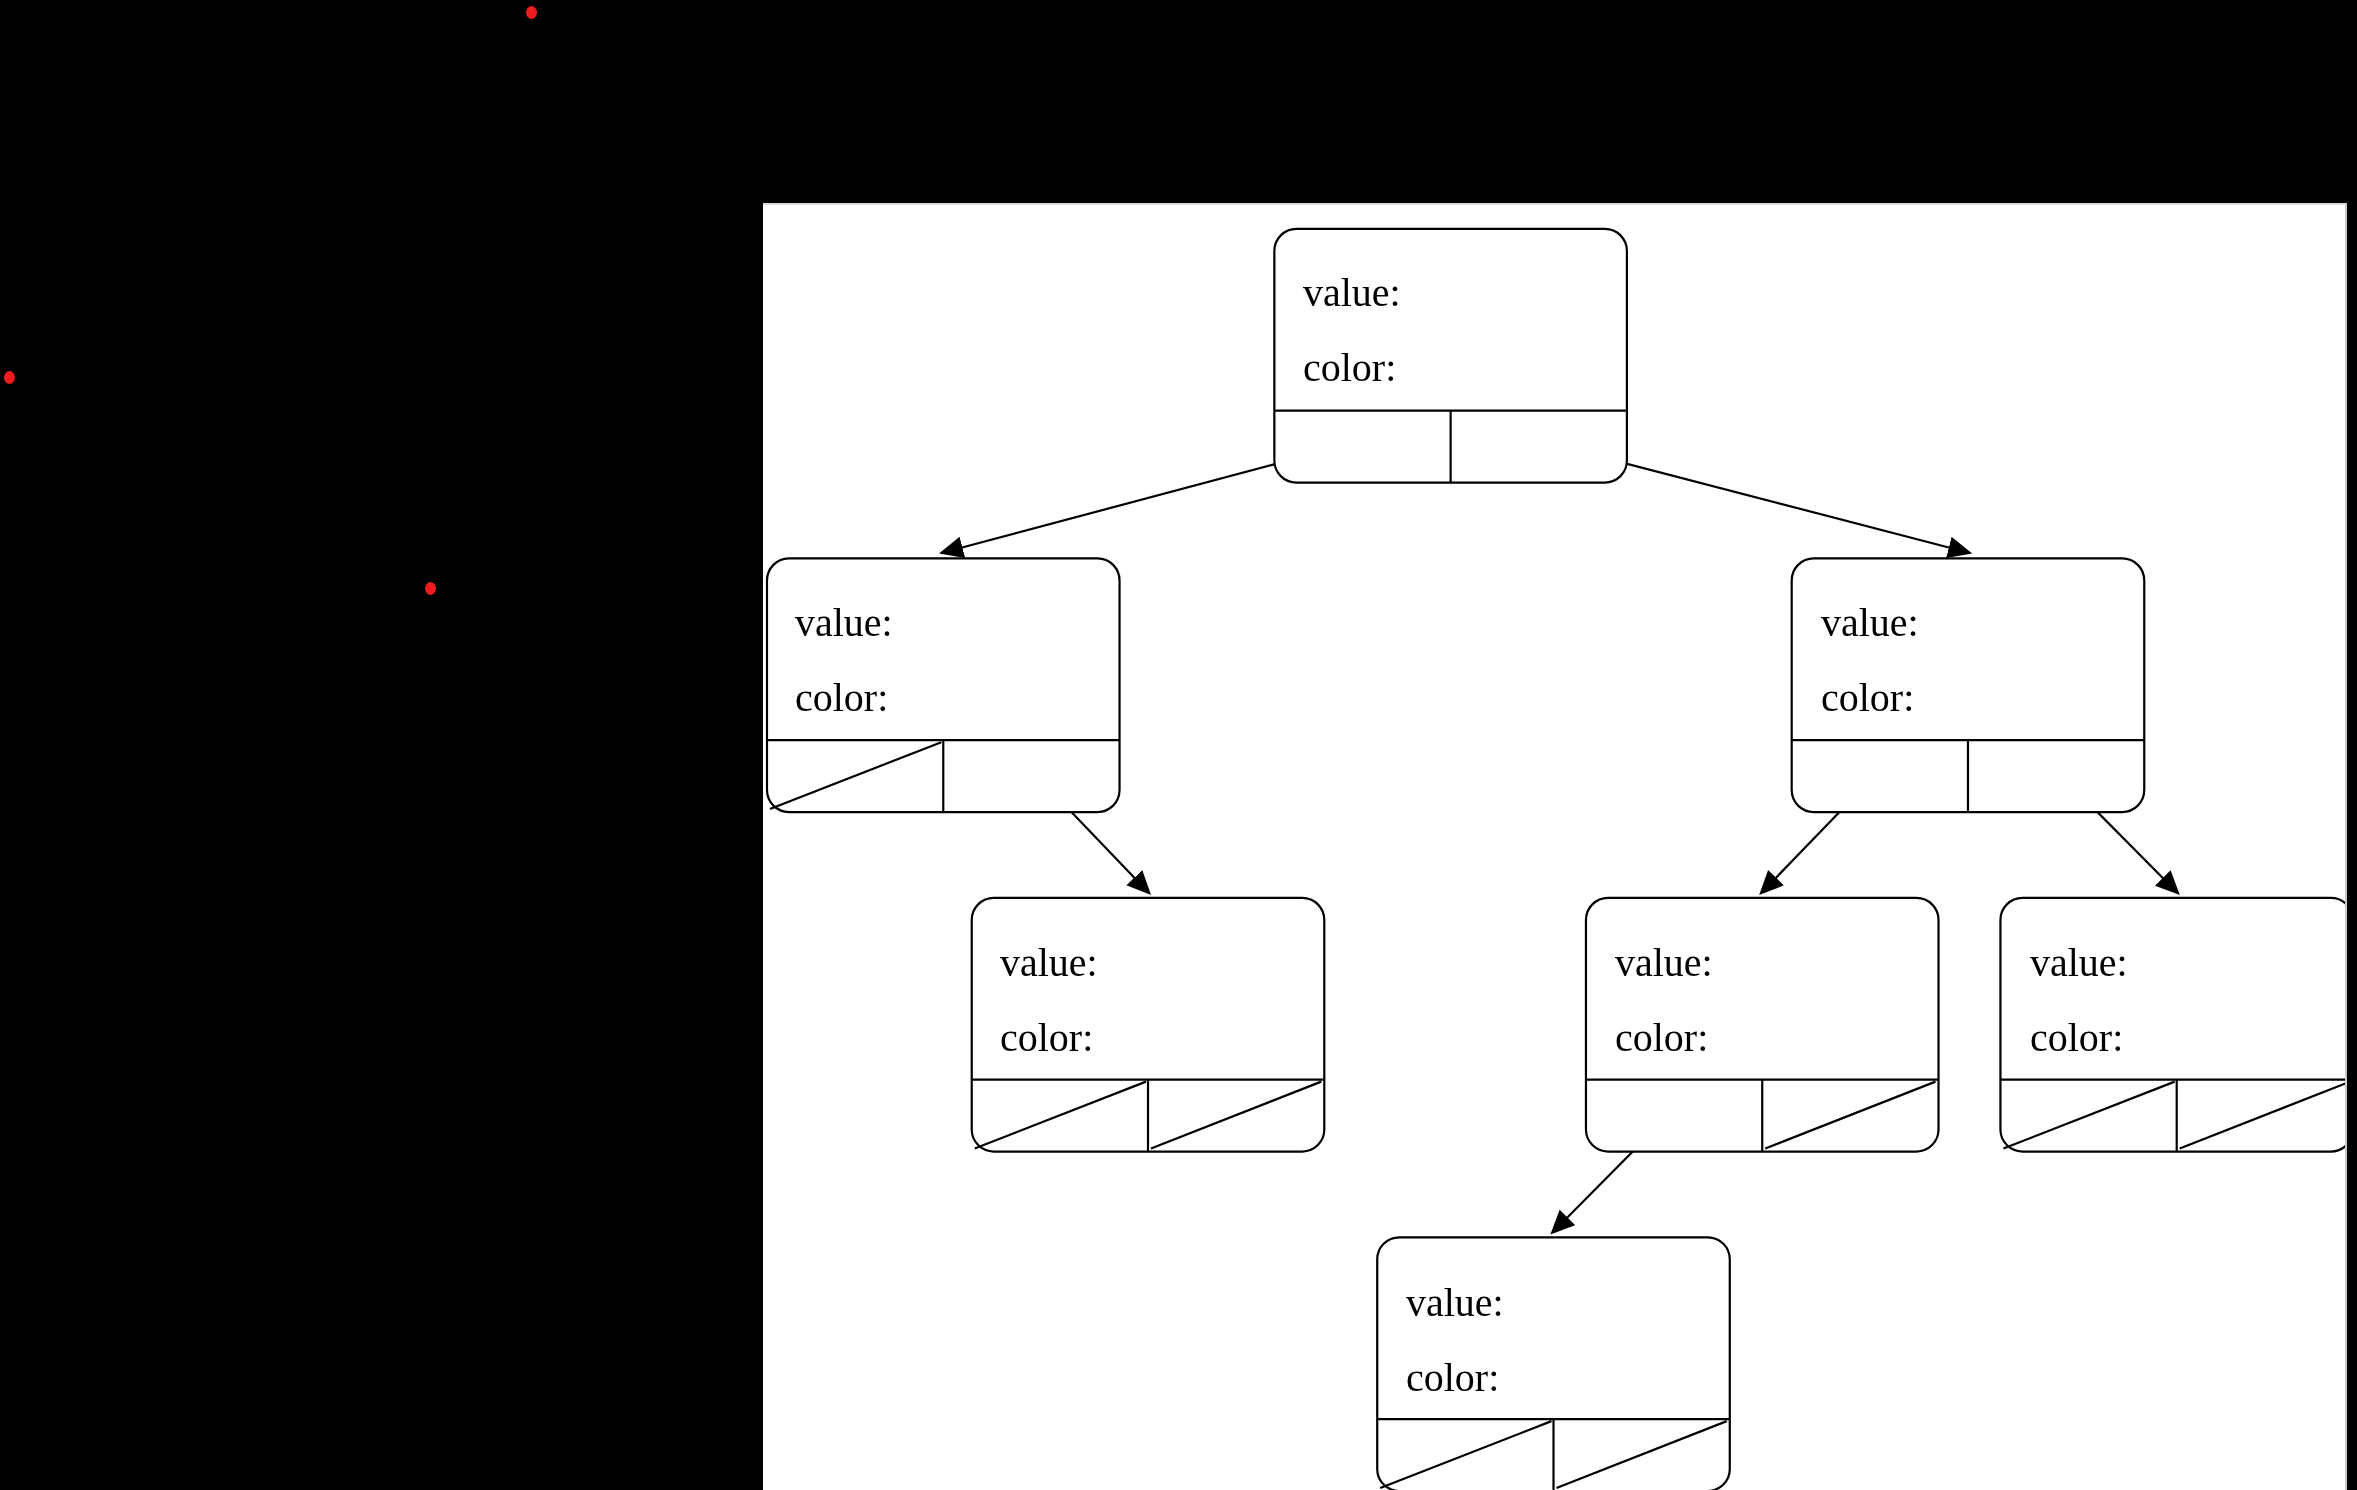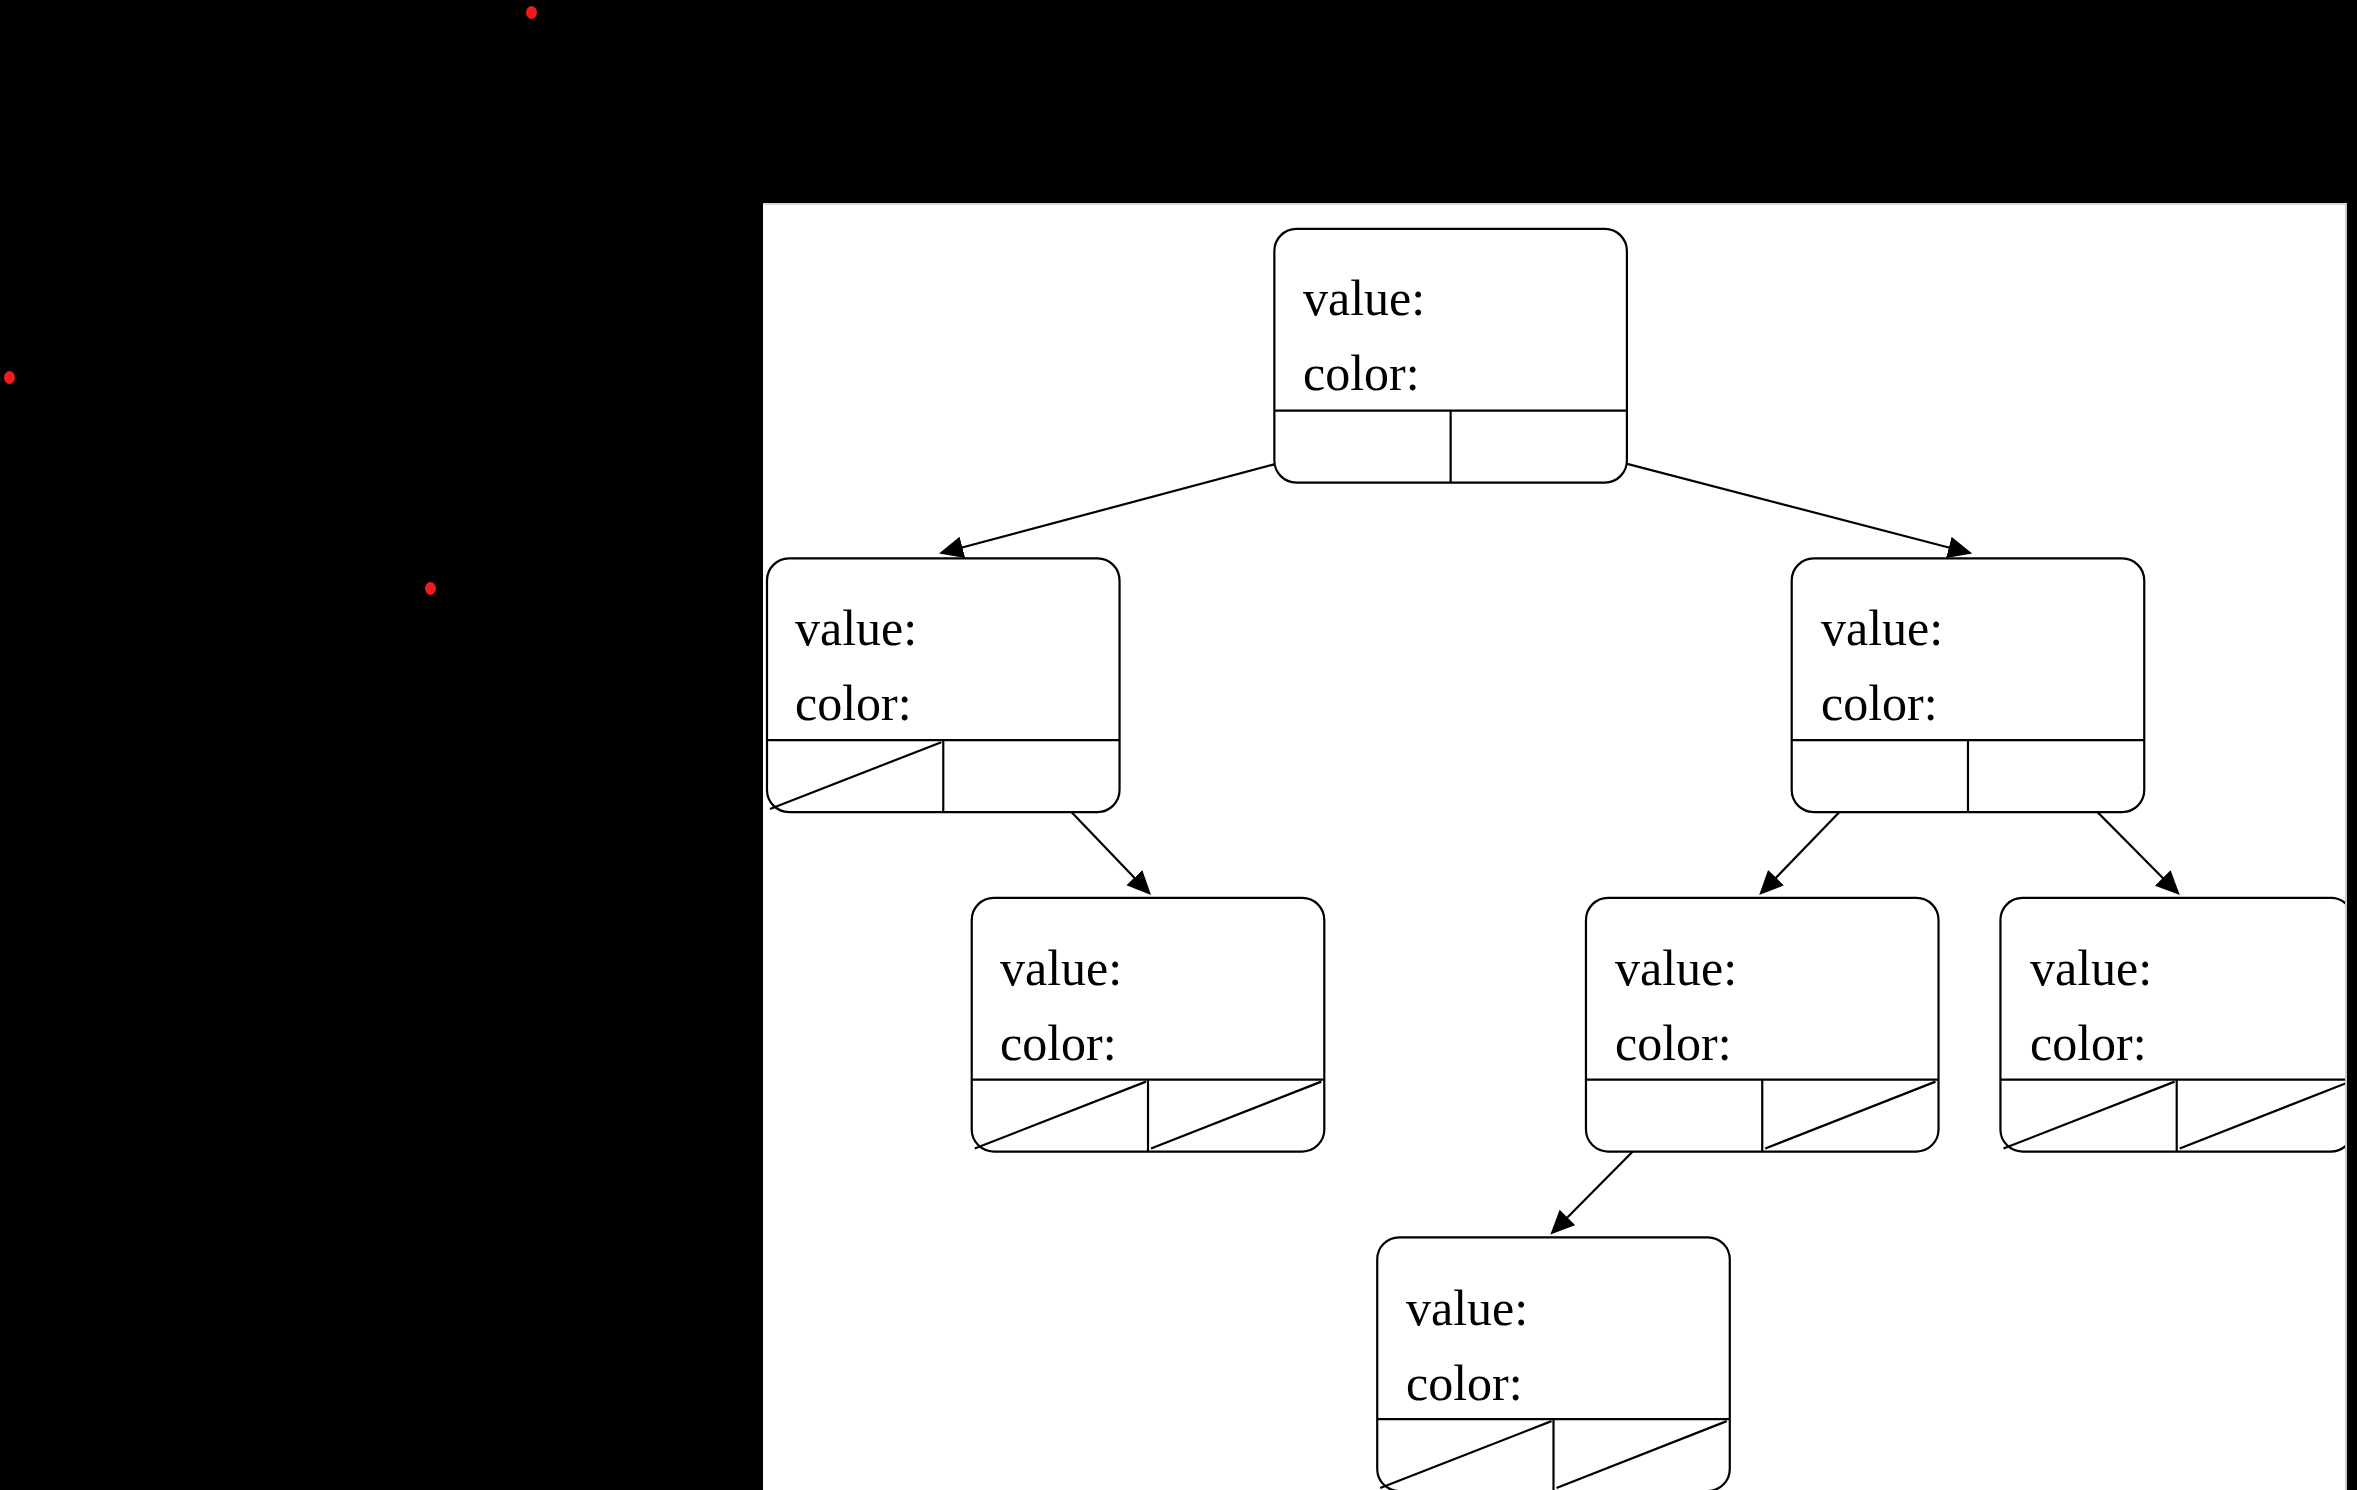--- a/index.html
+++ b/index.html
@@ -40,21 +40,21 @@
     left: 0;
     top: 0;
     width: 100%;
     height: 100%;
     display: block;
   }
   
   .node-label {
     position: absolute;
     color: #000000;
-    font-size: 50px;
+    font-size: 40px;
     line-height: 1;
     white-space: nowrap;
     font-family: "Liberation Serif", "DejaVu Serif", serif;
   }
 </style>
 </head>
 <body>
 
 <div id="screen">
 

